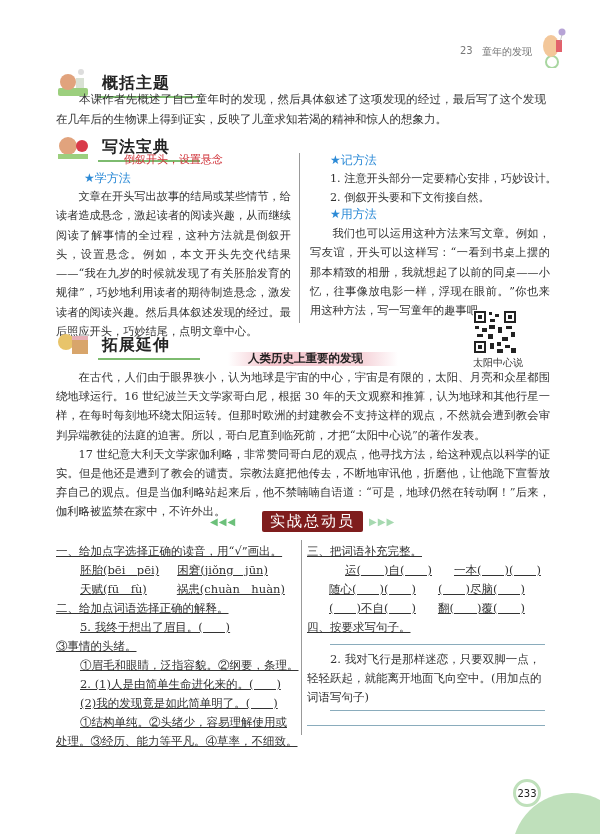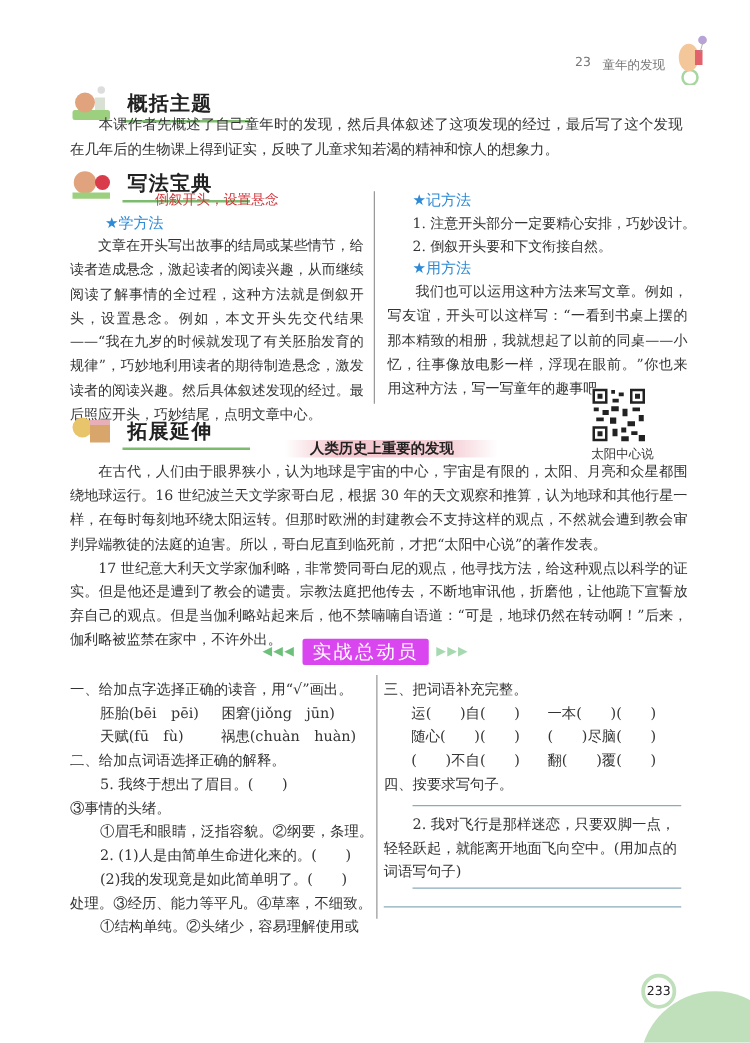--- a/index.html
+++ b/index.html
@@ -10,32 +10,32 @@
   .hdr-title { left:482px; top:45px; font-size:10px; color:#777; font-family:"DejaVu Sans", sans-serif; }
   .mascot { width:34px; height:34px; }
   .sec-title { font-size:16px; font-weight:bold; color:#222; letter-spacing:1px;
                border-bottom:2px solid #7dbb6f; padding:0 30px 2px 4px; }
   .para { font-size:11.5px; line-height:19.5px; color:#333; }
   .para p { margin:0; text-indent:2em; text-align:justify; }
   .para p.noindent { text-indent:0; }
   .red-sub { color:#d0343b; font-size:11px; font-family:Liberation Mono, monospace; }
   .blue-h { color:#2c8ad6; font-size:12px; font-family:"DejaVu Sans", sans-serif; }
   .divider { width:1px; background:#999; }
-  .banner-txt { background:#d946ef; color:#fff; font-size:15px; padding:1px 8px; letter-spacing:2px;
-                font-family:"DejaVu Sans", sans-serif; border-radius:2px; }
+  .banner-txt { background:#7f1d1d; color:#fff; font-size:15px; padding:1px 8px; letter-spacing:2px;
+                font-family:"DejaVu Sans", sans-serif; border-radius:2px;margin-left:20px; }
   .arrows { color:#6cc07a; font-size:10px; letter-spacing:1px; }
   .arrows.r { color:#a6d9b0; }
   .line { height:1px; background:#8aacbc; }
   .pg-circle { width:22px; height:22px; border:3px solid #bfe0bb; border-radius:50%; background:#fff;
                font-size:10px; display:flex; align-items:center; justify-content:center;
                font-family:"DejaVu Sans", sans-serif; color:#222; }
   .pg-blob { width:120px; height:120px; border-radius:50%; background:#bfe0bb; }
   .pink-bar { background:linear-gradient(90deg, rgba(240,180,190,0) 0%, #f3c4cc 25%, #f6d5db 80%, rgba(246,213,219,0) 100%); }
   .ex { font-size:11.5px; line-height:19px; color:#333; }
-  .ex div { white-space:pre; }
+  .ex div { white-space:pre;text-decoration:underline; }
 </style>
 </head>
 <body>
 
 <div class="abs hdr-num">23</div>
 <div class="abs hdr-title">童年的发现</div>
 <div class="abs" style="left:538px;top:28px;width:30px;height:40px;">
   <svg width="30" height="40" viewBox="0 0 30 40">
     <circle cx="14" cy="34" r="6" fill="none" stroke="#a8d6a0" stroke-width="2"></circle>
     <ellipse cx="13" cy="18" rx="8" ry="11" fill="#f3c79a"></ellipse>
@@ -152,27 +152,27 @@
   <div style="padding-left:24px;display:flex;gap:30px;">
     <span>天赋(fū　fù)</span>
     <span>祸患(chuàn　huàn)</span>
   </div>
   <div>二、给加点词语选择正确的解释。</div>
   <div style="padding-left:24px;">5. 我终于想出了眉目。(　　)</div>
   <div>③事情的头绪。</div>
   <div style="padding-left:24px;">①眉毛和眼睛，泛指容貌。②纲要，条理。</div>
   <div style="padding-left:24px;">2. (1)人是由简单生命进化来的。(　　)</div>
   <div style="padding-left:24px;">(2)我的发现竟是如此简单明了。(　　)</div>
+  <div style="padding-left:24px;">①结构单纯。②头绪少，容易理解使用或</div>
   <div>处理。③经历、能力等平凡。④草率，不细致。</div>
-  <div style="padding-left:24px;">①结构单纯。②头绪少，容易理解使用或</div>
 </div>
 
 <div class="abs ex" style="left:307px;top:542px;width:250px;">
   <div>三、把词语补充完整。</div>
-  <div style="padding-left:22px;display:flex;gap:22px;">
+  <div style="padding-left:22px;display:flex;gap:22px;justify-content:center;">
     <span>运(　　)自(　　)</span>
     <span>一本(　　)(　　)</span>
   </div>
   <div style="padding-left:22px;display:flex;gap:22px;">
     <span>随心(　　)(　　)</span>
     <span>(　　)尽脑(　　)</span>
   </div>
   <div style="padding-left:22px;display:flex;gap:22px;">
     <span>(　　)不自(　　)</span>
     <span>翻(　　)覆(　　)</span>

